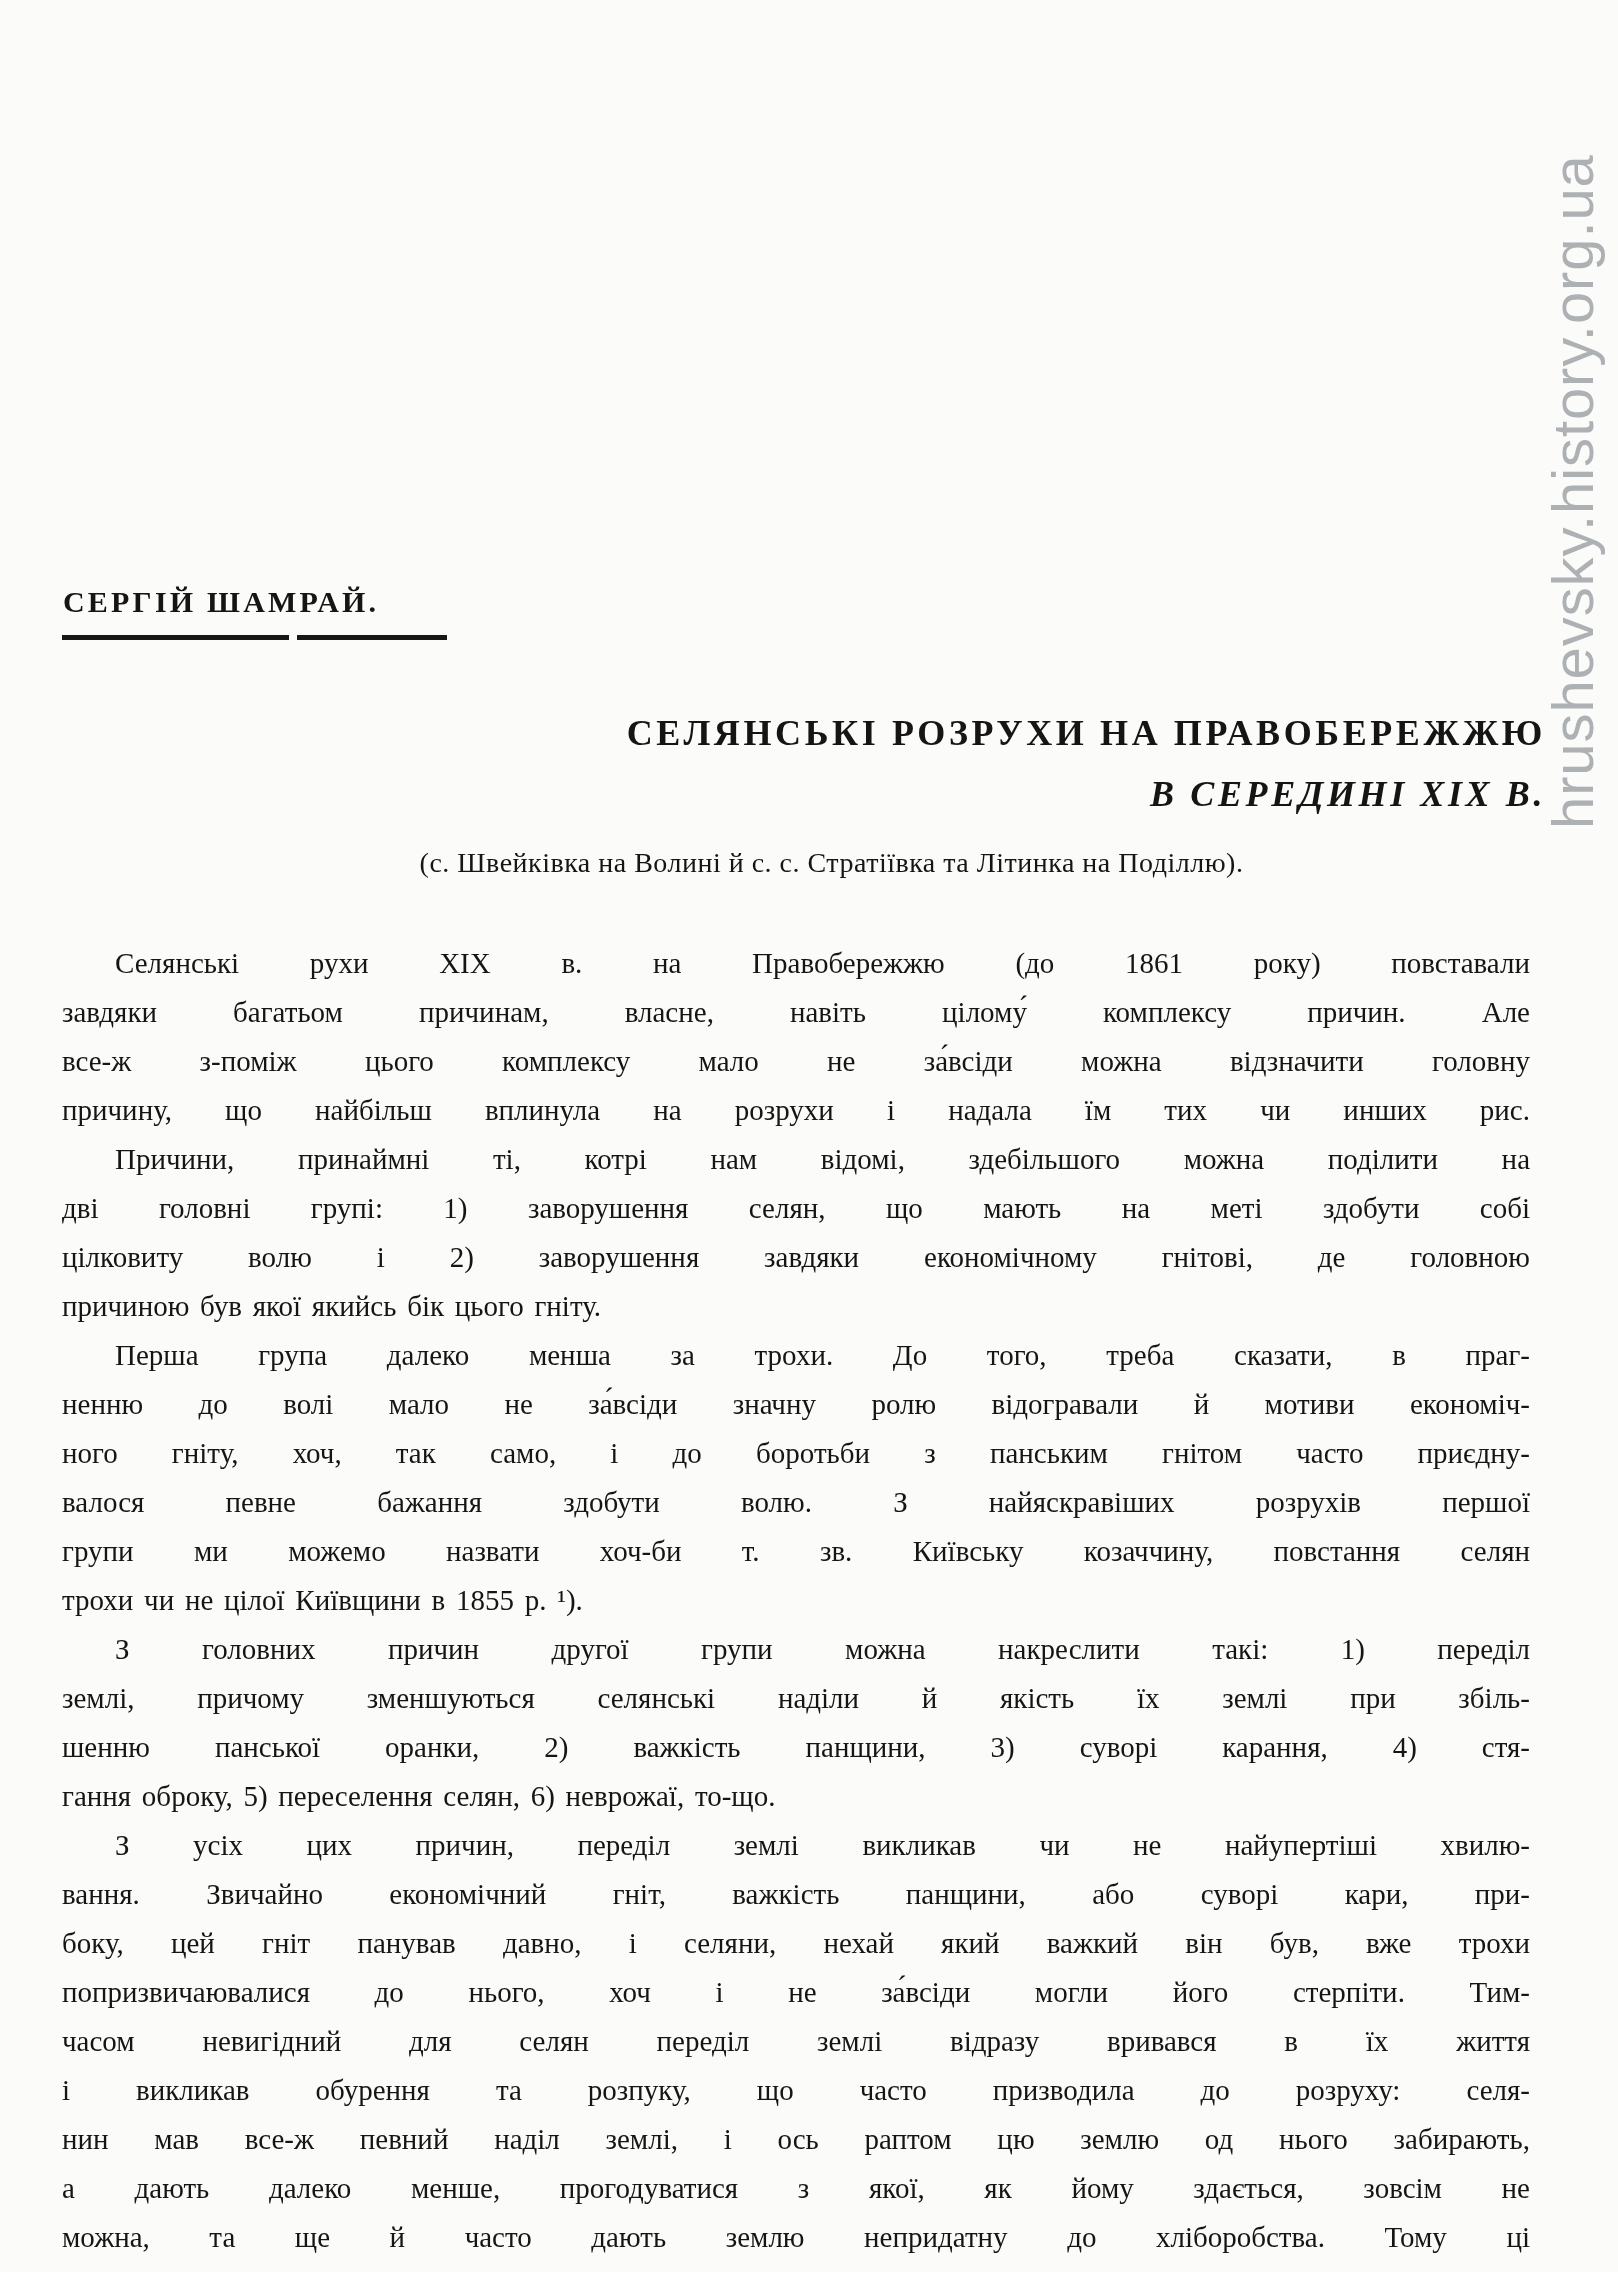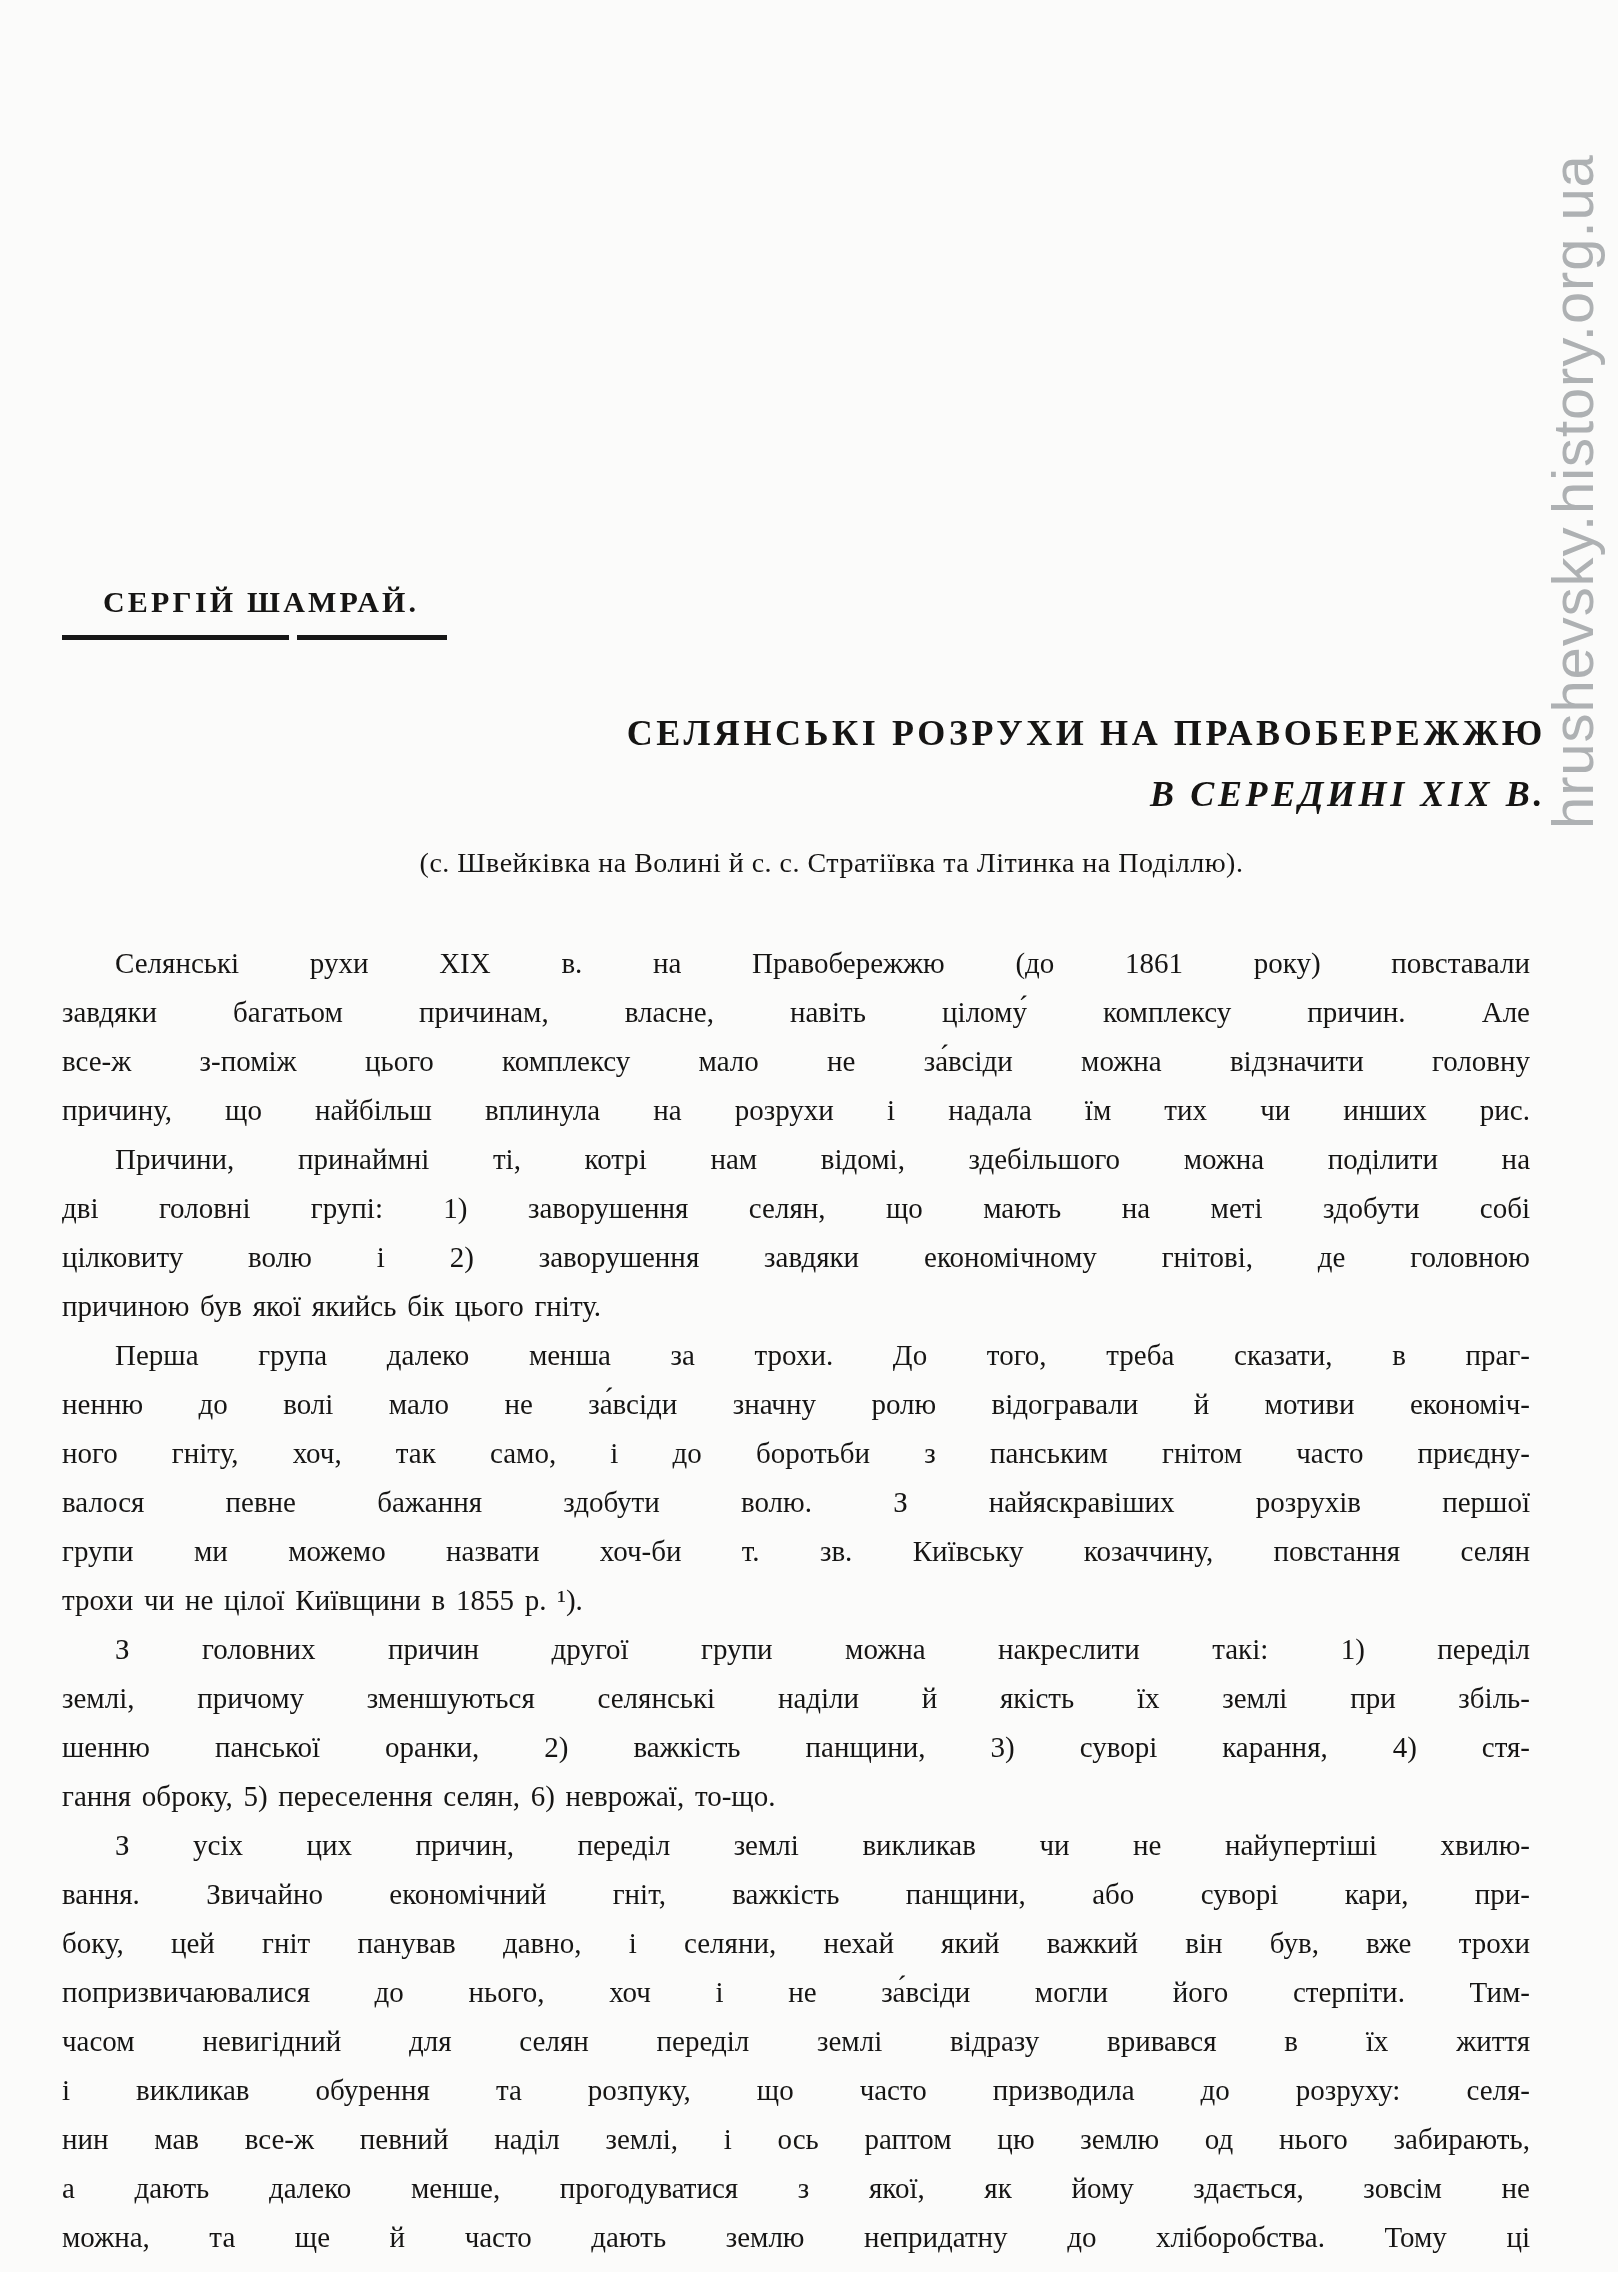--- a/index.html
+++ b/index.html
@@ -26,21 +26,20 @@
     user-select: none;
   }
   .author {
     position: absolute;
     left: 63px;
     top: 585px;
     font-size: 30px;
     font-weight: 700;
     letter-spacing: 3.2px;
     white-space: nowrap;
-    margin-left: 40px;
   }
   .author-underline {
     position: absolute;
     left: 62px;
     top: 635px;
     width: 400px;
     height: 4.5px;
     font-size: 0;
   }
   .author-underline .seg { display: inline-block; height: 4.5px; background: #171717; vertical-align: top; }

